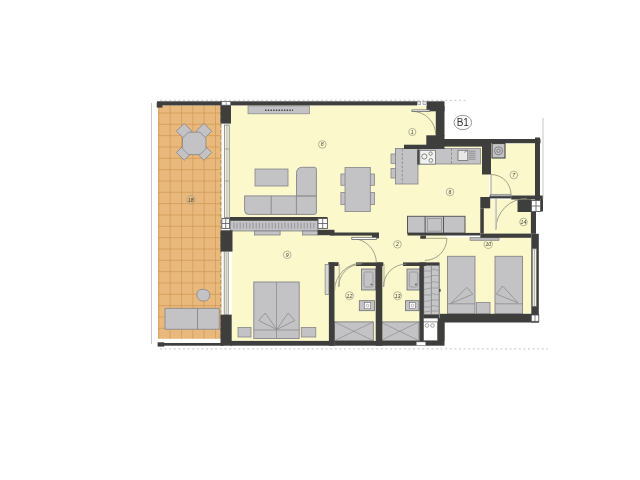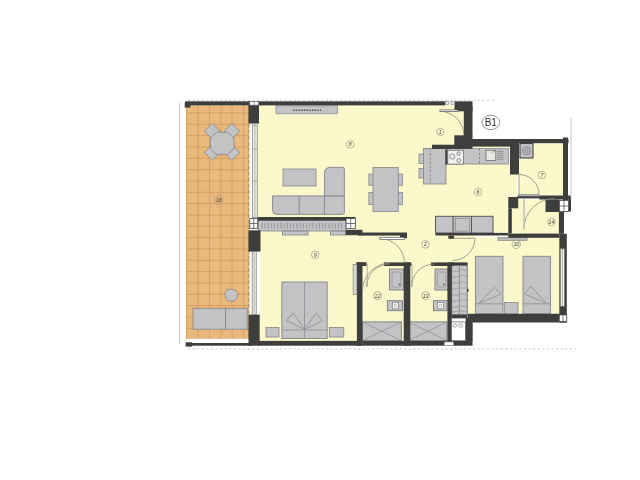--- a/index.html
+++ b/index.html
@@ -1,16 +1,16 @@
 <!DOCTYPE html>
 <html><head>
 <meta charset="utf-8">
 <style>
 html,body{margin:0;padding:0;background:#ffffff;}
-#page{width:520px;height:480px;position:relative;font-family:"Liberation Sans", sans-serif;margin-left:28px;}
+#page{width:520px;height:480px;position:relative;font-family:"Liberation Sans", sans-serif;}
 svg{position:absolute;top:0;left:0;}
 .lbl{font:italic 5.2px "Liberation Sans",sans-serif;fill:#3a3a32;}
 </style>
 </head>
 <body>
 <div id="page">
 <svg width="640" height="480" viewBox="0 0 640 480">
 <defs>
 <clipPath id="terr">
           <rect x="158" y="105.4" width="63.5" height="233.4"></rect>

